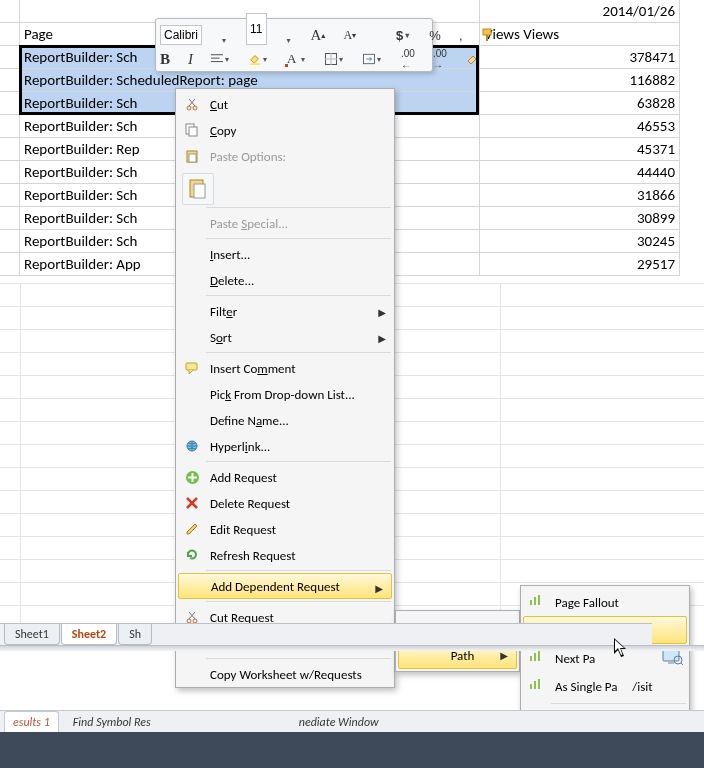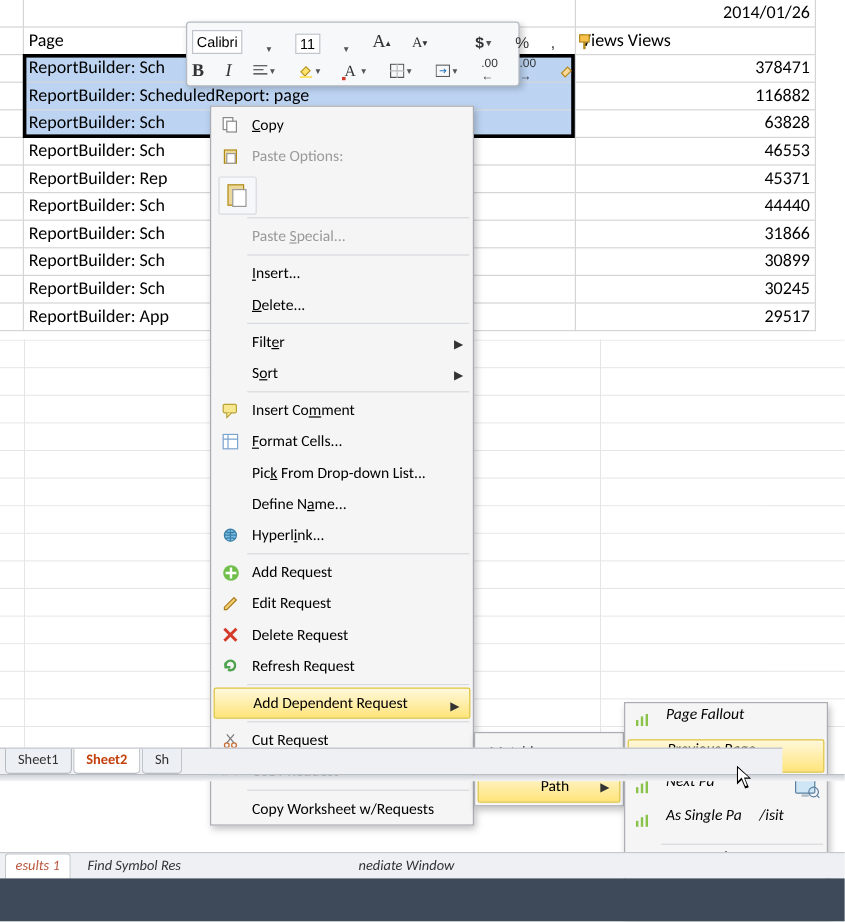--- a/index.html
+++ b/index.html
@@ -60,21 +60,21 @@
     background: #fff;
     font-size: 12px;
     padding: 1px 3px;
     height: 20px;
     display: flex; align-items: center;
   }
   .mt-size {
     border: 1px solid #c0c4cc;
     background: #fff;
     font-size: 12px;
-    width: 28px; height: 17px;
+    width: 28px; height: 32px;
     padding: 1px 3px;
     display: flex; align-items: center;
   }
   .mt-dd { font-size: 8px; color: #555; padding: 0 2px; }
   .mt-btn {
     width: 20px; height: 20px;
     display: flex; align-items: center; justify-content: center;
     font-size: 13px;
     color: #333;
     cursor: pointer;
@@ -148,21 +148,21 @@
   .sub2 {
     position: absolute;
     top: 585px; left: 520px;
     width: 170px;
     background: #f5f5f5;
     border: 1px solid #abadb3;
     box-shadow: 2px 3px 6px rgba(0,0,0,0.25);
     font-size: 13px;
     padding: 2px 0;
   }
-  .sub2 .item { height:28px; display:flex; padding-left:34px; position:relative;font-style:italic; }
+  .sub2 .item { height:28px; display:flex; align-items:center; padding-left:34px; position:relative; }
   .sub2 .item .icn { position:absolute; left:8px; top:6px; width:18px; height:18px; }
   .sub2 .item .tri { position:absolute; right:8px; font-size:10px; color:#333; }
   .sub2 .sep { height:1px; background:#d6d9de; margin:3px 3px 3px 30px; }
   .sub2 .item.hl {
     background: linear-gradient(#fff8db,#ffe47a);
     border:1px solid #e0c43a; border-radius:2px; margin:0 2px; padding-left:32px;
   }
   .sub2 .item.hl .icn { left:6px; }
 
   
@@ -392,20 +392,31 @@
         </svg>
     </div>
   </div>
 </div>
 
 <div class="ctx">
   <div class="group">
     <div class="item">
       <span class="icn">
         <svg width="14" height="14" viewBox="0 0 14 14">
+            <circle cx="4" cy="11" r="2" fill="none" stroke="#c86a2e"></circle>
+            <circle cx="10" cy="11" r="2" fill="none" stroke="#c86a2e"></circle>
+            <line x1="4" y1="9" x2="10" y2="2" stroke="#777"></line>
+            <line x1="10" y1="9" x2="4" y2="2" stroke="#777"></line>
+          </svg>
+      </span>
+      <span><span class="u">C</span><span>ut</span></span>
+    </div>
+    <div class="item">
+      <span class="icn">
+        <svg width="14" height="14" viewBox="0 0 14 14">
             <rect x="1" y="1" width="8" height="10" fill="#fff" stroke="#888"></rect>
             <rect x="4" y="4" width="8" height="9" fill="#fff" stroke="#888"></rect>
           </svg>
       </span>
       <span><span class="u">C</span>opy</span>
     </div>
     <div class="item disabled">
       <span class="icn">
         <svg width="14" height="14" viewBox="0 0 14 14">
             <rect x="2" y="2" width="10" height="11" fill="#ecd89a" stroke="#b08a14"></rect>
@@ -445,30 +456,20 @@
   <div class="item">
     <span class="icn">
       <svg width="14" height="14" viewBox="0 0 14 14">
           <rect x="1" y="2" width="11" height="7" rx="1" fill="#f7e88f" stroke="#b9a335"></rect>
           <path d="M4 9 L4 13 L8 9" fill="#f7e88f" stroke="#b9a335"></path>
         </svg>
     </span>
     <span>Insert Co<span class="u">m</span>ment</span>
   </div>
   <div class="item">
-    <span class="icn">
-      <svg width="14" height="14" viewBox="0 0 14 14">
-          <rect x="1" y="1" width="12" height="12" fill="#fff" stroke="#7aa2cf"></rect>
-          <line x1="1" y1="5" x2="13" y2="5" stroke="#7aa2cf"></line>
-          <line x1="5" y1="1" x2="5" y2="13" stroke="#7aa2cf"></line>
-        </svg>
-    </span>
-    <span><span class="u">F</span>ormat Cells...</span>
-  </div>
-  <div class="item">
       <span>Pic<span class="u">k</span> From Drop-down List...</span>
     </div>
   <div class="item">
       <span>Define N<span class="u">a</span>me...</span>
     </div>
   <div class="item">
     <span class="icn">
       <svg width="14" height="14" viewBox="0 0 14 14">
           <circle cx="7" cy="7" r="5" fill="#7bbfe6" stroke="#3a7fa6"></circle>
           <path d="M2 7 H12 M7 2 V12 M3 4 Q7 6 11 4 M3 10 Q7 8 11 10" stroke="#3a7fa6" fill="none"></path>
@@ -482,33 +483,33 @@
       <svg width="15" height="15" viewBox="0 0 15 15">
           <circle cx="7.5" cy="7.5" r="6.5" fill="#6fbf4a"></circle>
           <path d="M7.5 3 V12 M3 7.5 H12" stroke="#fff" stroke-width="2"></path>
         </svg>
     </span>
     <span>Add Request</span>
   </div>
   <div class="item">
     <span class="icn">
       <svg width="14" height="14" viewBox="0 0 14 14">
-          <path d="M2 12 L4 12 L12 4 L10 2 L2 10 Z" fill="#f2cf72" stroke="#aa7a1c"></path>
-        </svg>
-    </span>
-    <span>Edit Request</span>
-  </div>
-  <div class="item">
-    <span class="icn">
-      <svg width="14" height="14" viewBox="0 0 14 14">
           <line x1="2" y1="2" x2="12" y2="12" stroke="#d43a2a" stroke-width="2.5"></line>
           <line x1="12" y1="2" x2="2" y2="12" stroke="#d43a2a" stroke-width="2.5"></line>
         </svg>
     </span>
     <span>Delete Request</span>
+  </div>
+  <div class="item">
+    <span class="icn">
+      <svg width="14" height="14" viewBox="0 0 14 14">
+          <path d="M2 12 L4 12 L12 4 L10 2 L2 10 Z" fill="#f2cf72" stroke="#aa7a1c"></path>
+        </svg>
+    </span>
+    <span>Edit Request</span>
   </div>
   <div class="item">
     <span class="icn">
       <svg width="14" height="14" viewBox="0 0 14 14">
           <path d="M3 7 A4 4 0 1 1 5 10" fill="none" stroke="#4fa34e" stroke-width="2"></path>
           <path d="M3 4 L3 8 L7 8" fill="none" stroke="#4fa34e" stroke-width="2"></path>
         </svg>
     </span>
     <span>Refresh Request</span>
   </div>

